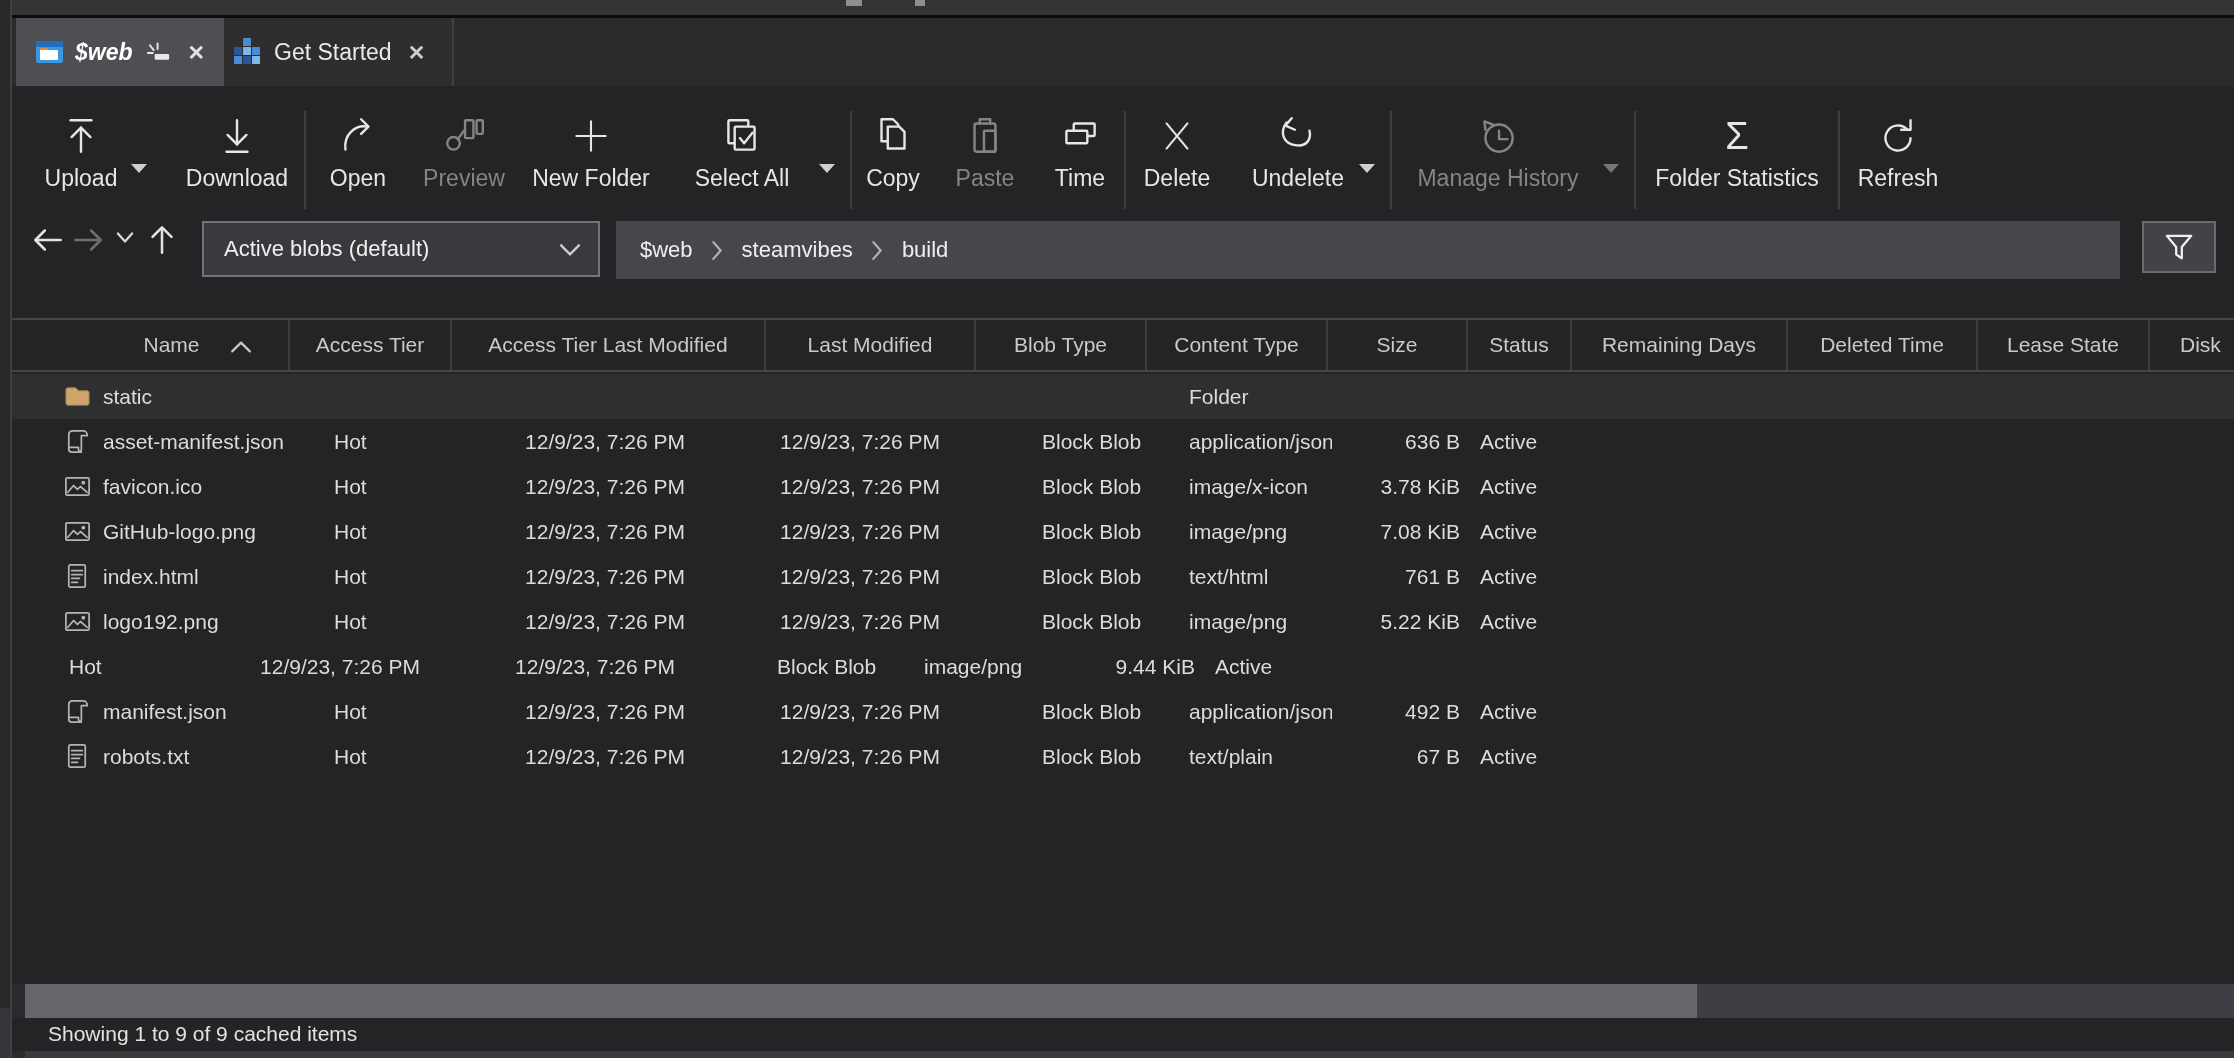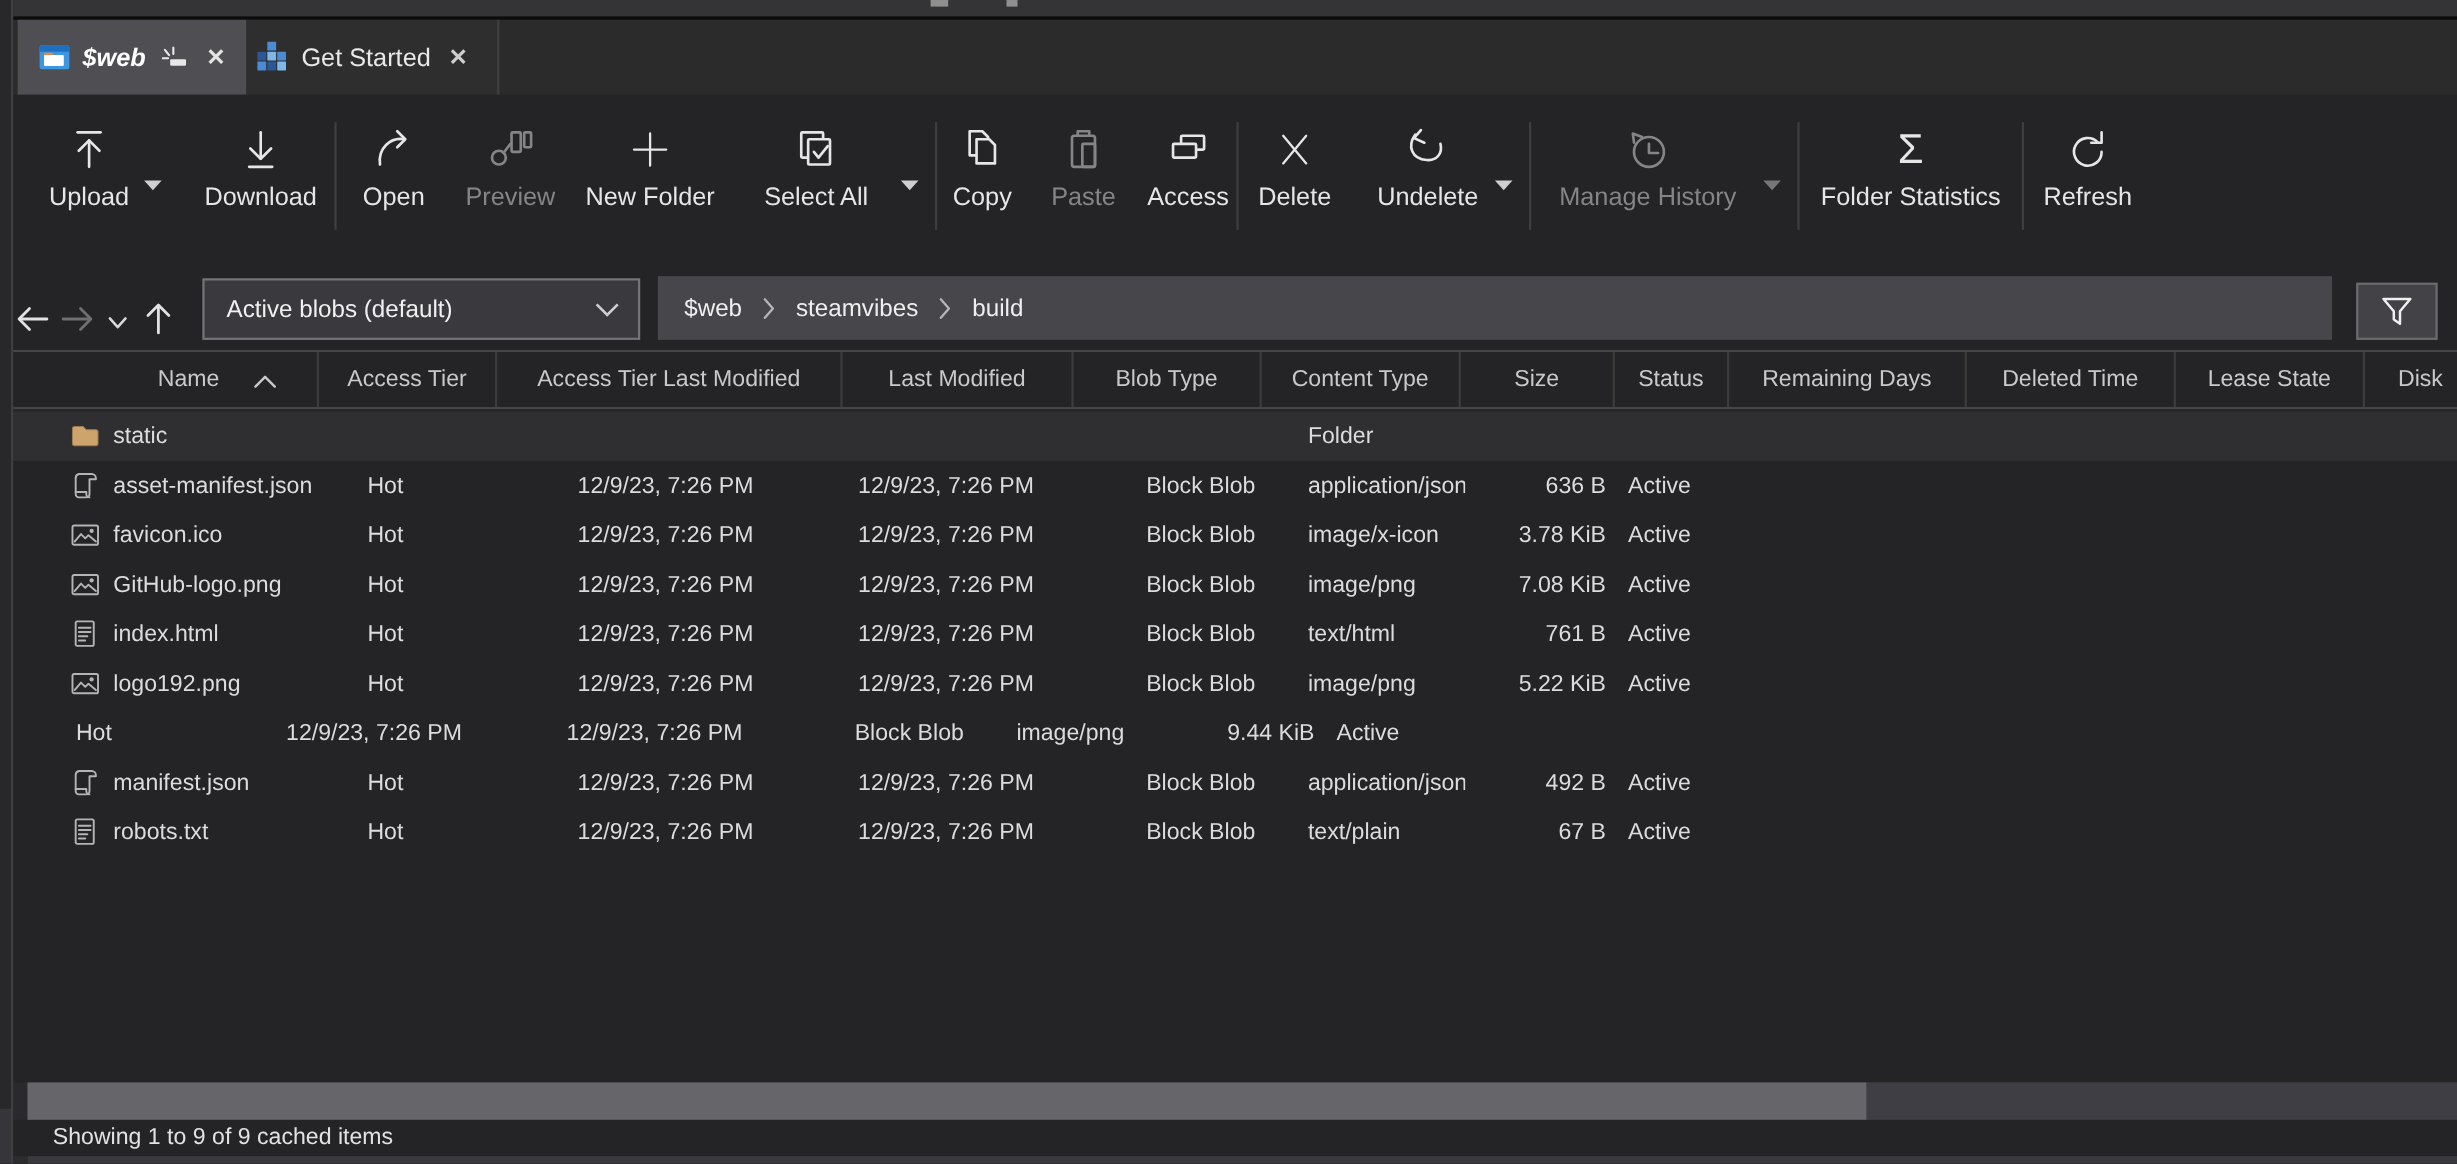--- a/index.html
+++ b/index.html
@@ -42,21 +42,21 @@
   .tb-btn.disabled{color:#858585;}
   .tb-ic{height:54px;display:flex;align-items:center;justify-content:center;}
   .tb-ic svg{width:46px;height:46px;}
   .tb-ic .sigma{font-size:38px;line-height:46px;}
   .tb-lb{margin-top:2px;font-size:23px;white-space:nowrap;text-align:right;}
   .tb-caret{width:30px;display:flex;align-items:flex-end;justify-content:center;padding-bottom:64px;box-sizing:border-box;flex:none;cursor:pointer;}
   .tb-caret .tri{width:0;height:0;border-left:8px solid transparent;border-right:8px solid transparent;border-top:9px solid #cfcfcf;}
   .tb-caret.disabled .tri{border-top-color:#767676;}
   .tb-sep{width:2px;background:#3e3e40;margin:22px 8px 28px 8px;flex:none;}
   
-  #navrow{position:absolute;left:10px;right:0;top:237px;height:72px;display:flex;align-items:flex-end;box-sizing:border-box;}
+  #navrow{position:absolute;left:10px;right:0;top:221px;height:72px;display:flex;align-items:flex-start;padding-left:18px;box-sizing:border-box;}
   .nav-ic{flex:none;display:flex;align-items:center;justify-content:center;cursor:pointer;}
   .nav-ic svg{width:38px;height:38px;}
   .nav-ic.small svg{width:32px;height:32px;}
   .view-select{flex:none;margin-left:20px;width:398px;height:56px;background:#3a3a3e;border:2px solid #747478;box-sizing:border-box;display:flex;align-items:center;padding:0 16px 0 20px;cursor:pointer;}
   .view-select span{font-size:22px;color:#f0f0f0;flex:1;}
   .view-select svg{width:24px;height:15px;flex:none;}
   .breadcrumb{flex:1;margin-left:16px;margin-right:22px;height:58px;background:#46464b;display:flex;align-items:center;padding-left:24px;box-sizing:border-box;overflow:hidden;}
   .bc-seg{font-size:22px;color:#efefef;cursor:pointer;white-space:nowrap;}
   .bc-chev{margin:0 18px;display:flex;}
   .bc-chev svg{width:13px;height:21px;}
@@ -227,21 +227,21 @@
         </div>
         <div class="tb-lb">Paste</div>
       </div>
       <div class="tb-btn" style="width: 72px; margin-left: 24px;">
         <div class="tb-ic">
           <svg viewBox="0 0 44 44" fill="none" stroke="currentColor" stroke-width="2.3" stroke-linecap="round" stroke-linejoin="round">
             <rect x="16" y="10" width="20" height="12" rx="1"></rect>
             <rect x="9" y="17" width="20" height="12" rx="1" fill="#242426"></rect>
           </svg>
         </div>
-        <div class="tb-lb">Access</div>
+        <div class="tb-lb">Time</div>
       </div>
       <div class="tb-sep"></div>
       <div class="tb-btn" style="width: 86px;">
         <div class="tb-ic">
           <svg viewBox="0 0 44 44" fill="none" stroke="currentColor" stroke-width="2.3" stroke-linecap="round" stroke-linejoin="round">
             <path d="M12 10l20 24M32 10L12 34" stroke-width="2"></path>
           </svg>
         </div>
         <div class="tb-lb">Delete</div>
       </div>

